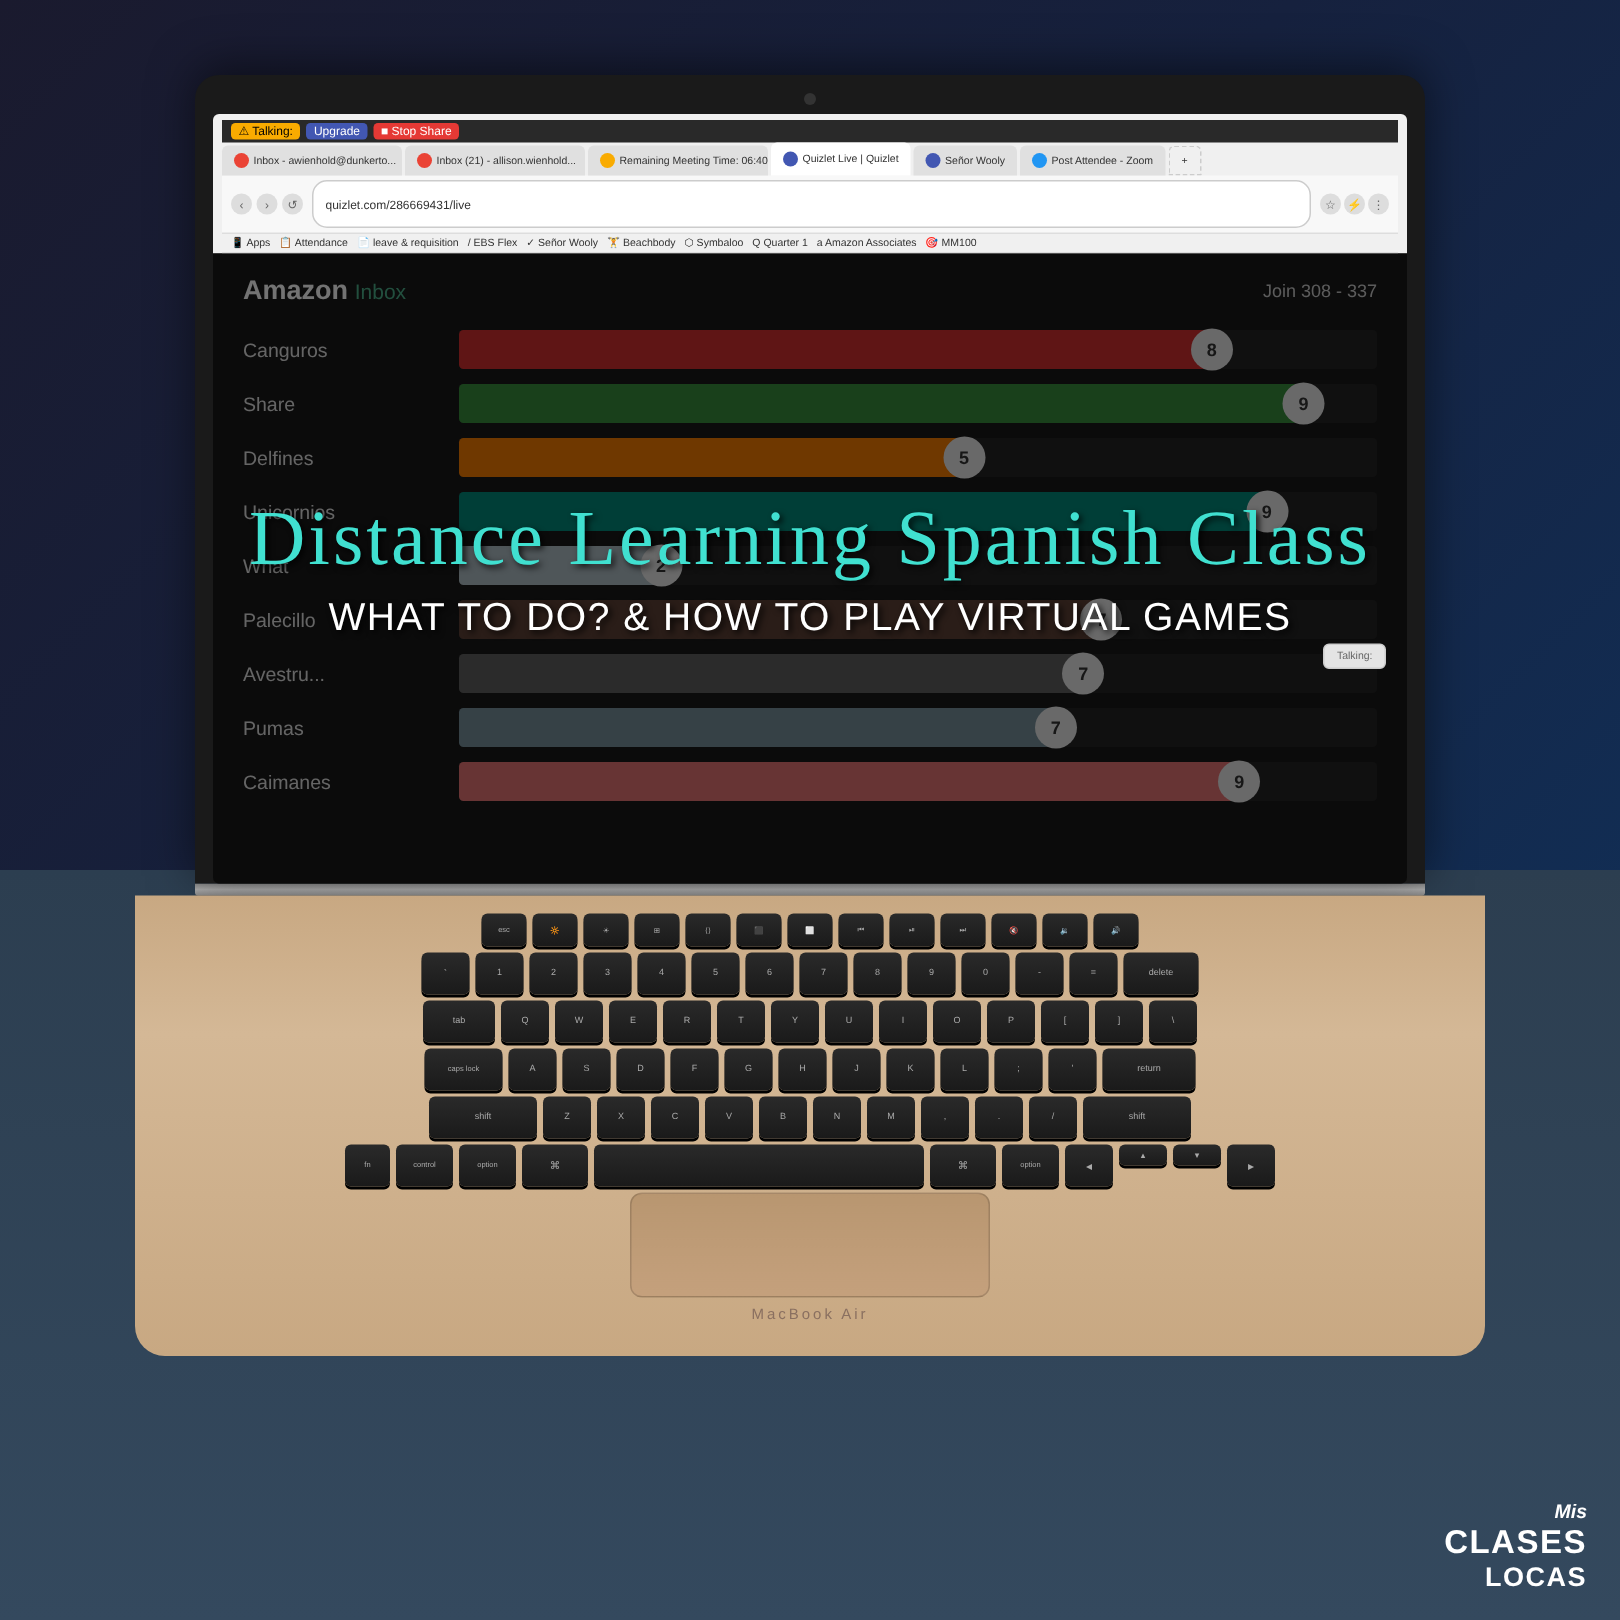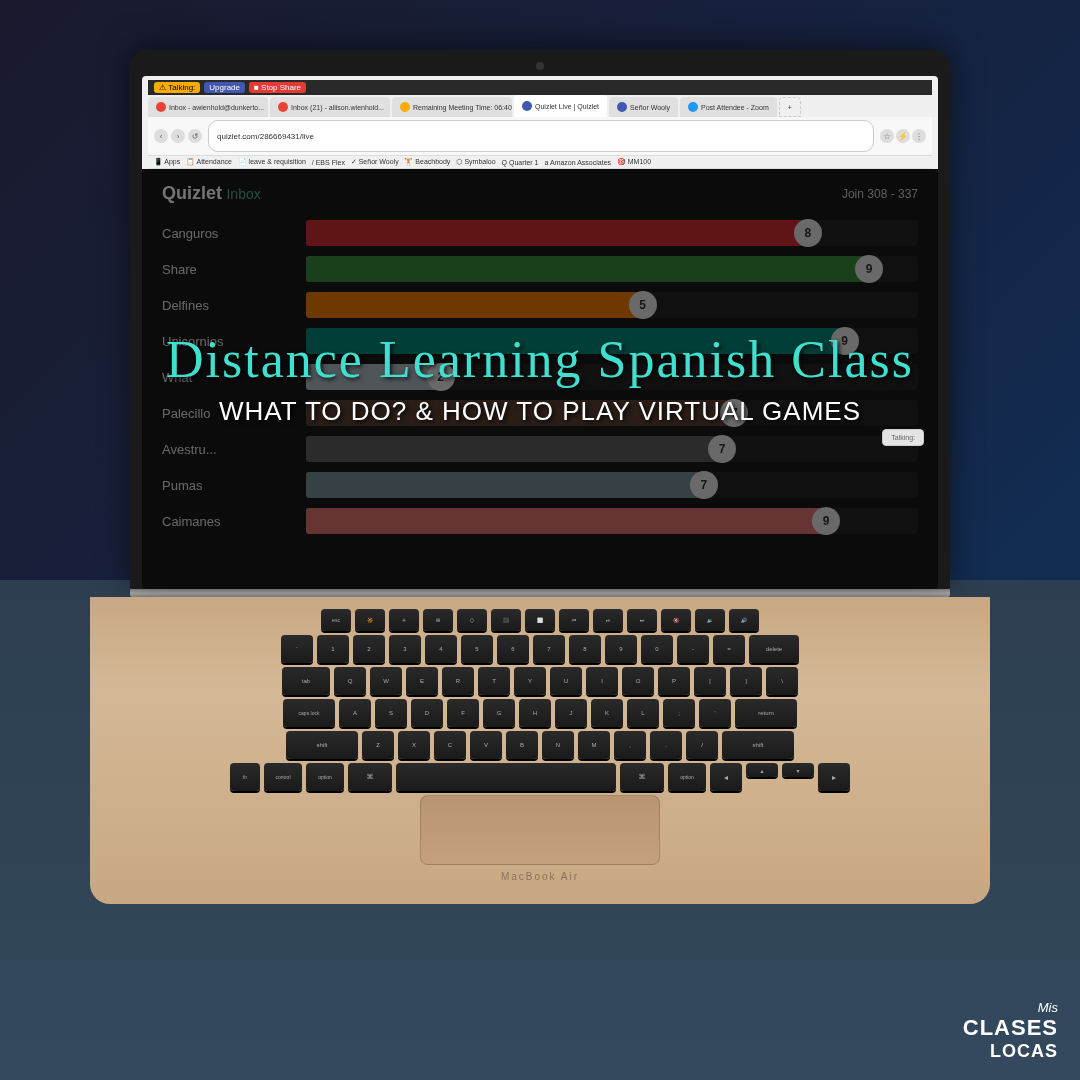--- a/index.html
+++ b/index.html
@@ -423,21 +423,21 @@
     .watermark {
       position: absolute;
       bottom: 18px;
       right: 22px;
       text-align: right;
       z-index: 50;
     }
 
     .watermark-mis {
       font-size: 13px;
-      font-weight: normal;
+      font-weight: bold;
       color: #fff;
       font-style: italic;
     }
 
     .watermark-clases {
       font-size: 22px;
       font-weight: bold;
       color: #fff;
       text-transform: uppercase;
       letter-spacing: 1px;
@@ -531,21 +531,21 @@
               <span class="bookmark-item">⬡ Symbaloo</span>
               <span class="bookmark-item">Q Quarter 1</span>
               <span class="bookmark-item">a Amazon Associates</span>
               <span class="bookmark-item">🎯 MM100</span>
             </div>
           </div>
 
           <div class="quizlet-screen">
             <div class="quizlet-header">
               <div>
-                <span style="color:#fff;font-size:18px;font-weight:bold;">Quizlet</span>
+                <span style="color:#fff;font-size:18px;font-weight:bold;">Amazon</span>
                 <span style="color:#4caf8a;font-size:14px;">Inbox</span>
               </div>
               <div style="color:#ccc;font-size:12px;">Join 308 - 337</div>
             </div>
 
             <div id="team-rows">
                 <div class="team-row">
                   <div class="team-name">Canguros</div>
                   <div class="bar-container">
                     <div class="bar-track"></div>

